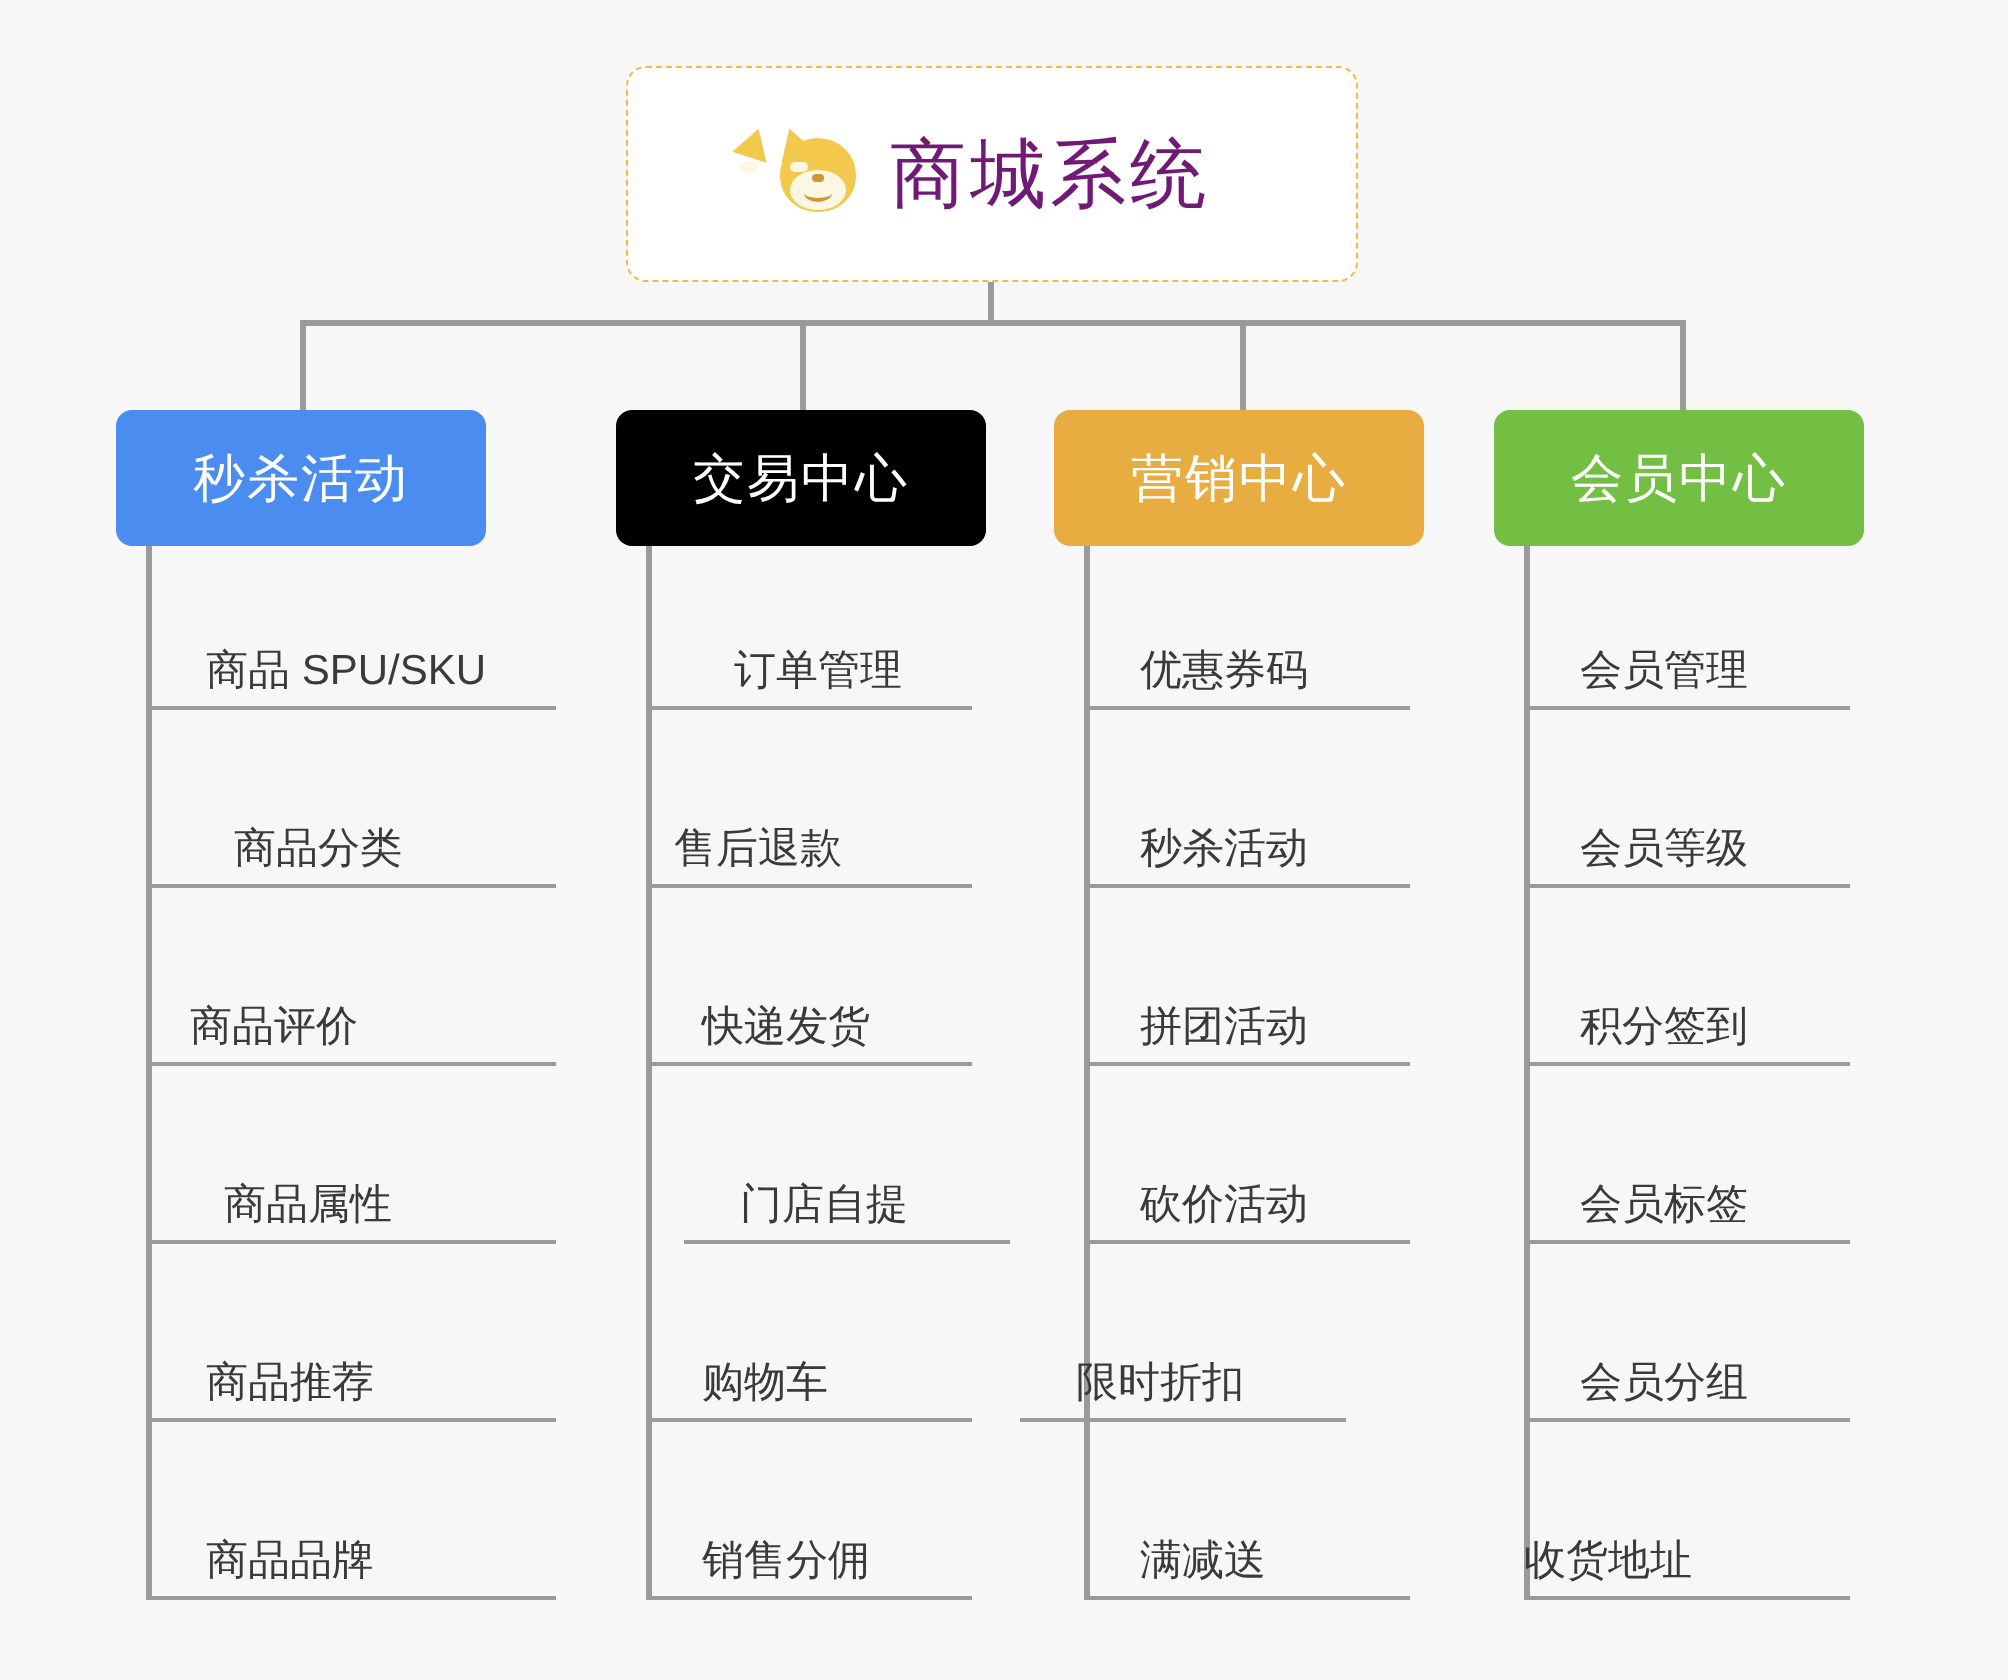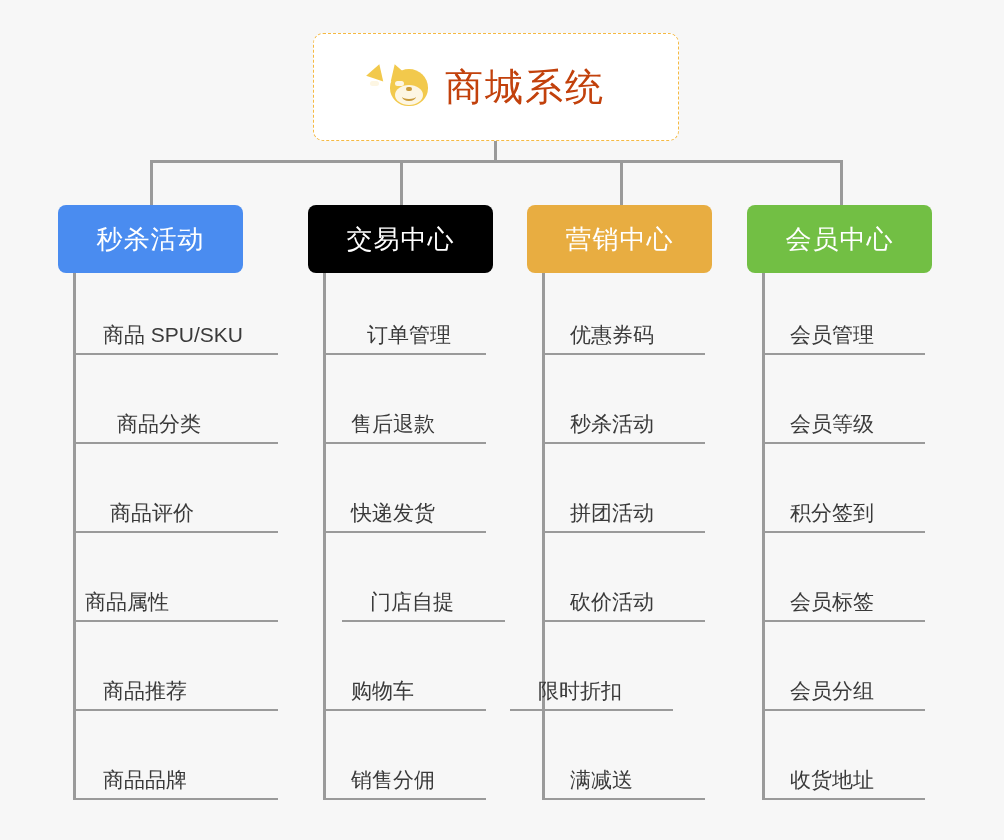--- a/index.html
+++ b/index.html
@@ -95,21 +95,21 @@
   }
   .shiba .mouth {
     position: absolute;
     left: 15px; top: 28px;
     width: 14px; height: 7px;
     border-bottom: 2px solid #c99a3a;
     border-radius: 0 0 50% 50%;
   }
   .root-title {
     font-size: 38px;
-    color: #c2410c;
+    color: #701a75;
     letter-spacing: 2px;
     white-space: nowrap;
   }
 
   
   .conn {
     position: absolute;
     background: #9a9a9a;
   }
   .conn.v { width: 3px; }
@@ -178,30 +178,30 @@
   <div class="conn v" style="left:400px; top:160px; height:46px;"></div>
   <div class="conn v" style="left:620px; top:160px; height:46px;"></div>
   <div class="conn v" style="left:840px; top:160px; height:46px;"></div>
 
   <div id="branches-layer">
       <div class="branch" style="left: 0px; top: 0px;">
         <div class="branch-header" style="left: 58px; top: 205px; width: 185px; background: rgb(74, 140, 240); position: absolute;">秒杀活动</div>
         <div class="branch-spine" style="left: 73px; top: 273px; height: 527px; position: absolute;"></div>
         <div class="leaf" style="position: absolute; left: 73px; top: 311px; width: 205px; height: 44px; padding-left: 30px; text-align: center;">商品 SPU/SKU</div>
         <div class="leaf" style="position: absolute; left: 73px; top: 400px; width: 205px; height: 44px; padding-left: 44px;">商品分类</div>
-        <div class="leaf" style="position: absolute; left: 73px; top: 489px; width: 205px; height: 44px; padding-left: 37px;">商品评价</div>
-        <div class="leaf" style="position: absolute; left: 73px; top: 578px; width: 205px; height: 44px; padding-left: 12px; text-align: center;">商品属性</div>
+        <div class="leaf" style="position: absolute; left: 73px; top: 489px; width: 205px; height: 44px; padding-left: 22px;">商品评价</div>
+        <div class="leaf" style="position: absolute; left: 73px; top: 578px; width: 205px; height: 44px; padding-left: 39px; text-align: center;">商品属性</div>
         <div class="leaf" style="position: absolute; left: 73px; top: 667px; width: 205px; height: 44px; padding-left: 30px;">商品推荐</div>
         <div class="leaf" style="position: absolute; left: 73px; top: 756px; width: 205px; height: 44px; padding-left: 30px;">商品品牌</div>
       </div>
       <div class="branch" style="left: 0px; top: 0px;">
         <div class="branch-header" style="left: 308px; top: 205px; width: 185px; background: #000000; position: absolute;">交易中心</div>
         <div class="branch-spine" style="left: 323px; top: 273px; height: 527px; position: absolute;"></div>
         <div class="leaf" style="position: absolute; left: 323px; top: 311px; width: 163px; height: 44px; padding-left: 44px;">订单管理</div>
-        <div class="leaf" style="position: absolute; left: 323px; top: 400px; width: 163px; height: 44px; padding-left: 28px; text-align: right;">售后退款</div>
+        <div class="leaf" style="position: absolute; left: 323px; top: 400px; width: 163px; height: 44px; padding-left: 14px; text-align: right;">售后退款</div>
         <div class="leaf" style="position: absolute; left: 323px; top: 489px; width: 163px; height: 44px; padding-left: 28px;">快递发货</div>
         <div class="leaf" style="position: absolute; left: 342px; top: 578px; width: 163px; height: 44px; padding-left: 28px;">门店自提</div>
         <div class="leaf" style="position: absolute; left: 323px; top: 667px; width: 163px; height: 44px; padding-left: 28px;">购物车</div>
         <div class="leaf" style="position: absolute; left: 323px; top: 756px; width: 163px; height: 44px; padding-left: 28px;">销售分佣</div>
       </div>
       <div class="branch" style="left: 0px; top: 0px;">
         <div class="branch-header" style="left: 527px; top: 205px; width: 185px; background: rgb(232, 173, 65); position: absolute;">营销中心</div>
         <div class="branch-spine" style="left: 542px; top: 273px; height: 527px; position: absolute;"></div>
         <div class="leaf" style="position: absolute; left: 542px; top: 311px; width: 163px; height: 44px; padding-left: 28px;">优惠券码</div>
         <div class="leaf" style="position: absolute; left: 542px; top: 400px; width: 163px; height: 44px; padding-left: 28px;">秒杀活动</div>
@@ -211,17 +211,17 @@
         <div class="leaf" style="position: absolute; left: 542px; top: 756px; width: 163px; height: 44px; padding-left: 28px;">满减送</div>
       </div>
       <div class="branch" style="left: 0px; top: 0px;">
         <div class="branch-header" style="left: 747px; top: 205px; width: 185px; background: rgb(114, 191, 68); position: absolute;">会员中心</div>
         <div class="branch-spine" style="left: 762px; top: 273px; height: 527px; position: absolute;"></div>
         <div class="leaf" style="position: absolute; left: 762px; top: 311px; width: 163px; height: 44px; padding-left: 28px;">会员管理</div>
         <div class="leaf" style="position: absolute; left: 762px; top: 400px; width: 163px; height: 44px; padding-left: 28px;">会员等级</div>
         <div class="leaf" style="position: absolute; left: 762px; top: 489px; width: 163px; height: 44px; padding-left: 28px;">积分签到</div>
         <div class="leaf" style="position: absolute; left: 762px; top: 578px; width: 163px; height: 44px; padding-left: 28px;">会员标签</div>
         <div class="leaf" style="position: absolute; left: 762px; top: 667px; width: 163px; height: 44px; padding-left: 28px;">会员分组</div>
-        <div class="leaf" style="position: absolute; left: 762px; top: 756px; width: 163px; height: 44px; padding-left: 28px;">收货地址</div>
+        <div class="leaf" style="position: absolute; left: 762px; top: 756px; width: 163px; height: 44px; ">收货地址</div>
       </div>
     </div>
 
 </div>
 
 </body></html>

